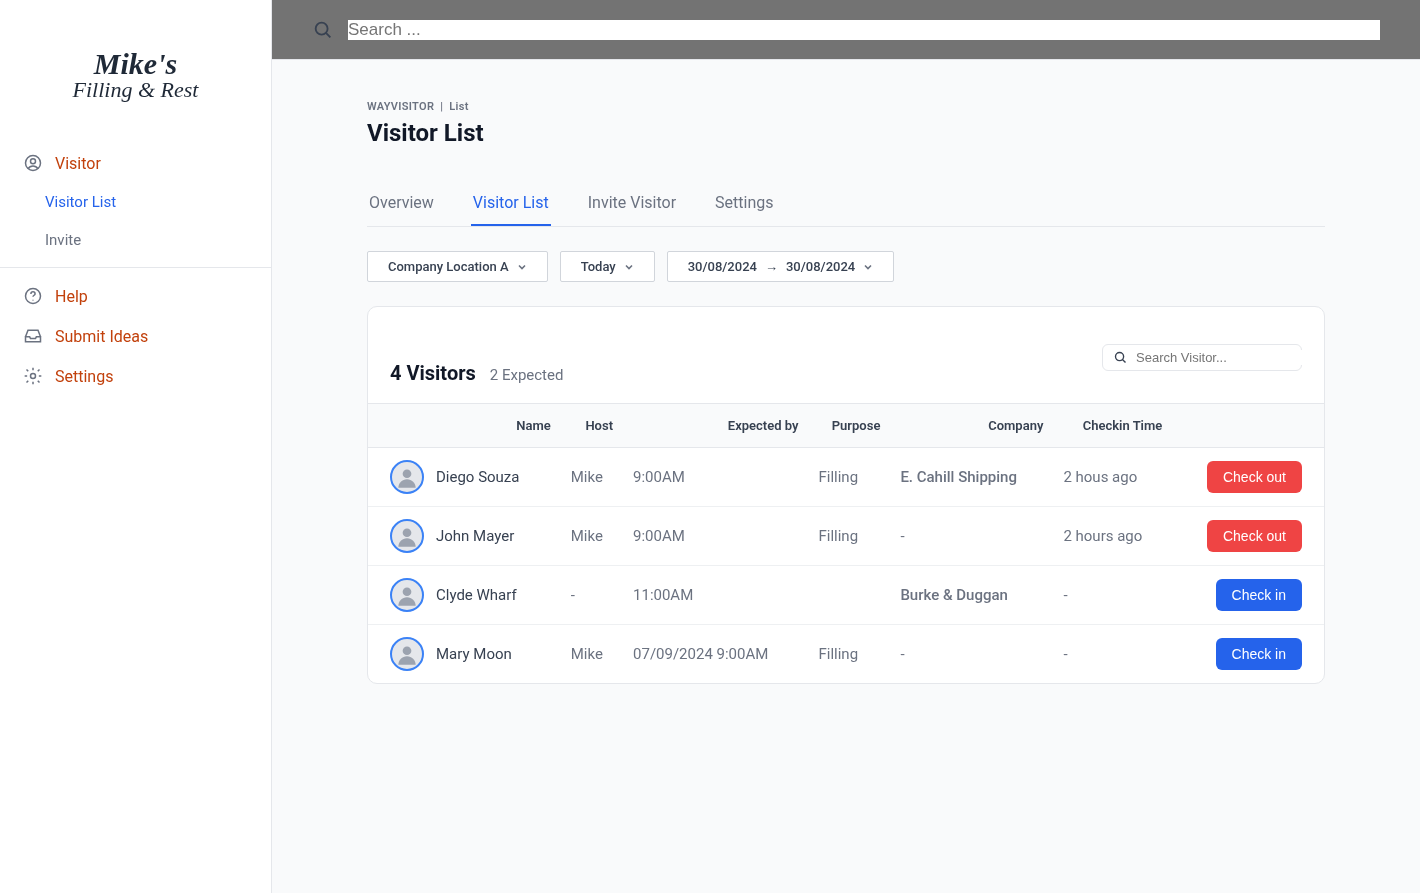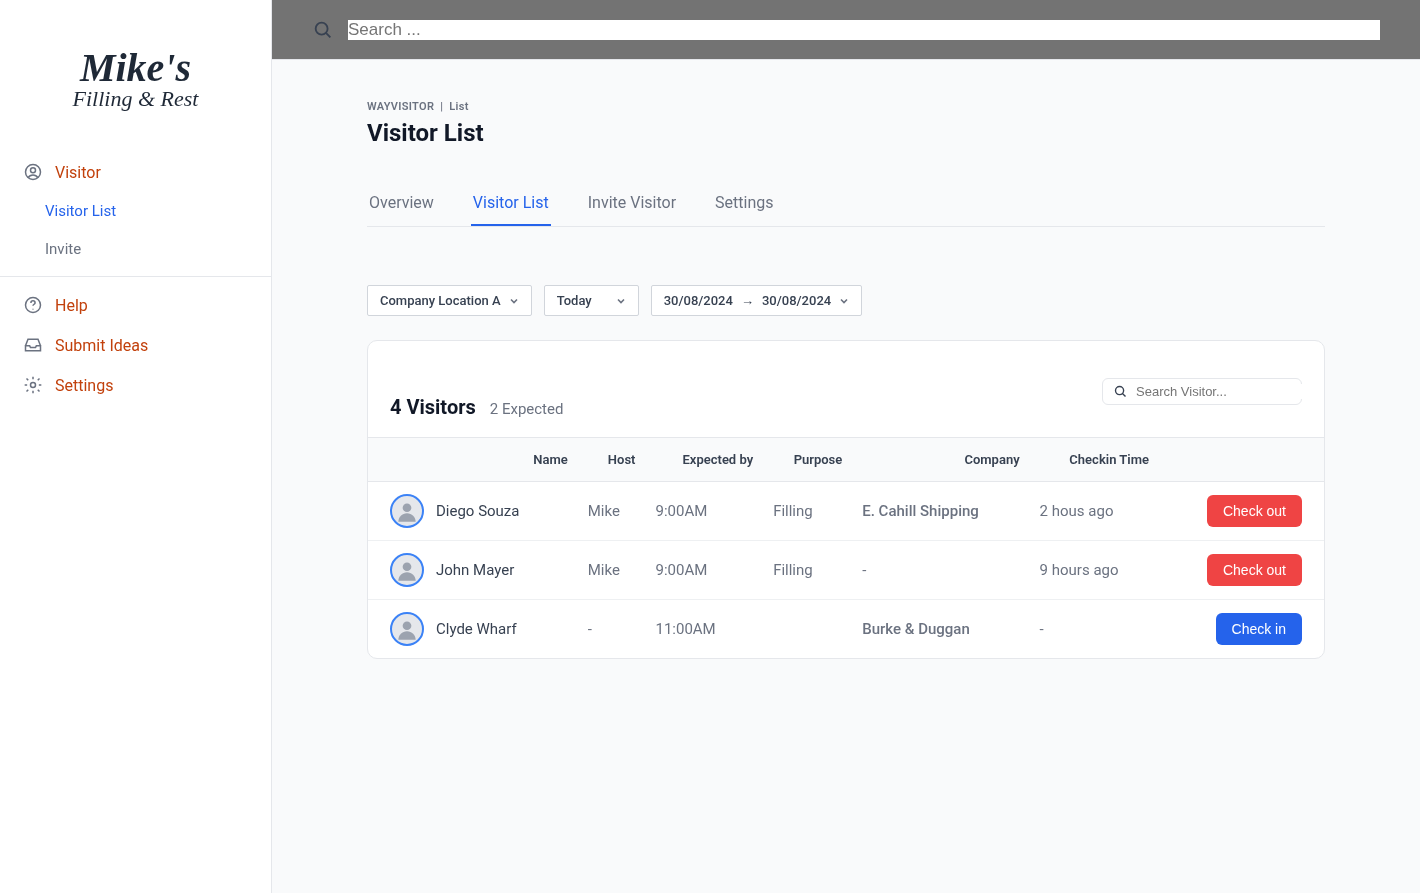--- a/index.html
+++ b/index.html
@@ -1,40 +1,40 @@
 <!DOCTYPE html>
 <html><head>
 <meta charset="utf-8">
 <style>
 * { margin: 0; padding: 0; box-sizing: border-box; }
 body { font-family: -apple-system, BlinkMacSystemFont, "Segoe UI", Roboto, Arial, sans-serif; background: #ffffff; color: #1f2937; width: 1420px; height: 893px; overflow: hidden; }
 .app { display: flex; height: 100%; }
 .sidebar { width: 272px; border-right: 1px solid #e5e7eb; padding-top: 20px; background: #fff; }
 .logo { text-align: center; margin: 30px 0 40px; }
-.logo-top { font-family: "Brush Script MT", cursive; font-size: 40px; font-style: italic; font-weight: 700; line-height: 0.9; }
+.logo-top { font-family: "Brush Script MT", cursive; font-size: 30px; font-style: italic; font-weight: 700; line-height: 0.9; }
 .logo-bottom { font-family: "Brush Script MT", cursive; font-size: 22px; font-style: italic; }
 .side-section { padding: 0 15px; }
 .side-item { display: flex; align-items: center; gap: 12px; padding: 10px 8px; font-size: 16px; color: #c2410c; cursor: pointer; }
 .side-sub { padding: 10px 8px 10px 30px; font-size: 15px; color: #6b7280; cursor: pointer; }
 .side-sub.active { color: #2563eb; }
 .side-icon { width: 20px; height: 20px; display:flex; align-items:center; justify-content:center; }
 .side-divider { border: none; border-top: 1px solid #e5e7eb; margin: 8px 0; }
 .main { flex: 1; display: flex; flex-direction: column; background: #737373; }
 .topbar { height: 60px; display: flex; align-items: center; gap: 14px; padding: 0 40px; border-bottom: 1px solid #e5e7eb; }
 .topbar .search-icon { width: 22px; height: 22px; color: #374151; }
 .topbar input { border:none; outline:none; font-size:17px; color:#9ca3af; flex:1; }
 .content { flex: 1; padding: 40px 95px; background: #f9fafb; overflow:auto; }
 .crumbs { font-size: 11px; color: #6b7280; font-weight: 600; letter-spacing: .3px; }
 .crumbs .sep { margin: 0 3px; }
 .page-title { font-size: 24px; font-weight: 700; color: #111827; margin-top: 6px; }
 .tabs { display: flex; gap: 35px; border-bottom: 1px solid #e5e7eb; margin-top: 34px; }
 .tab { padding: 12px 2px; font-size: 16px; color: #6b7280; cursor: pointer; border-bottom: 2px solid transparent; }
 .tab.active { color: #2563eb; border-bottom-color: #2563eb; }
 .filters { display:flex; gap: 12px; margin-top: 24px; }
-.pill { display:flex; align-items:center; gap:8px; border:1px solid #d1d5db; background:#fff; border-radius:2px; padding: 7px 12px; font-size:13px; color:#374151; cursor:pointer; font-weight:500;margin-top:34px; }
+.pill { display:flex; align-items:center; gap:8px; border:1px solid #d1d5db; background:#fff; border-radius:2px; padding: 7px 20px; font-size:13px; color:#374151; cursor:pointer; font-weight:500; }
 .pill .chev { color:#6b7280; }
 .card { background: #fff; border: 1px solid #e5e7eb; border-radius: 10px; margin-top: 24px; }
 .card-head { display:flex; align-items:center; justify-content:space-between; padding: 22px 22px 18px; }
 .count { display:flex; align-items:baseline; gap: 14px; }
 .count .big { font-size: 20px; font-weight: 700; color:#111827;margin-top:32px; }
 .count .small { font-size: 15px; color: #6b7280; }
 .visitor-search { display:flex; align-items:center; gap:8px; border:1px solid #e5e7eb; background:#fff; border-radius:6px; padding: 5px 10px; width: 200px; }
 .visitor-search input { border:none; outline:none; font-size:13px; color:#9ca3af; flex:1; }
 .table { width:100%; border-collapse: collapse; }
 .table th { text-align:right; font-size:13px; font-weight:600; color:#374151; padding: 14px 10px; border-top:1px solid #e5e7eb; border-bottom:1px solid #e5e7eb; background:#f9fafb; }
@@ -220,21 +220,21 @@
                         <path d="M4 22c0-4.4 3.6-8 8-8s8 3.6 8 8" fill="#9ca3af"></path>
                       </svg>
                     </span>
                     <span>John Mayer</span>
                   </div>
                 </td>
                 <td>Mike</td>
                 <td>9:00AM</td>
                 <td>Filling</td>
                 <td class="">-</td>
-                <td>9 hours ago</td>
+                <td>2 hours ago</td>
                 <td class="action-cell"><button class="btn red">Check out</button></td>
               </tr>
               <tr>
                 <td>
                   <div class="name-cell">
                     <span class="avatar">
                       <svg viewBox="0 0 24 24">
                         <circle cx="12" cy="9" r="4" fill="#9ca3af"></circle>
                         <path d="M4 22c0-4.4 3.6-8 8-8s8 3.6 8 8" fill="#9ca3af"></path>
                       </svg>
@@ -242,18 +242,37 @@
                     <span>Clyde Wharf</span>
                   </div>
                 </td>
                 <td>-</td>
                 <td>11:00AM</td>
                 <td></td>
                 <td class="company-dark">Burke &amp; Duggan</td>
                 <td>-</td>
                 <td class="action-cell"><button class="btn blue">Check in</button></td>
               </tr>
+              <tr>
+                <td>
+                  <div class="name-cell">
+                    <span class="avatar">
+                      <svg viewBox="0 0 24 24">
+                        <circle cx="12" cy="9" r="4" fill="#9ca3af"></circle>
+                        <path d="M4 22c0-4.4 3.6-8 8-8s8 3.6 8 8" fill="#9ca3af"></path>
+                      </svg>
+                    </span>
+                    <span>Mary Moon</span>
+                  </div>
+                </td>
+                <td>Mike</td>
+                <td>07/09/2024 9:00AM</td>
+                <td>Filling</td>
+                <td class="">-</td>
+                <td>-</td>
+                <td class="action-cell"><button class="btn blue">Check in</button></td>
+              </tr>
             </tbody>
         </table>
       </div>
     </div>
   </main>
 </div>
 
 </body></html>

